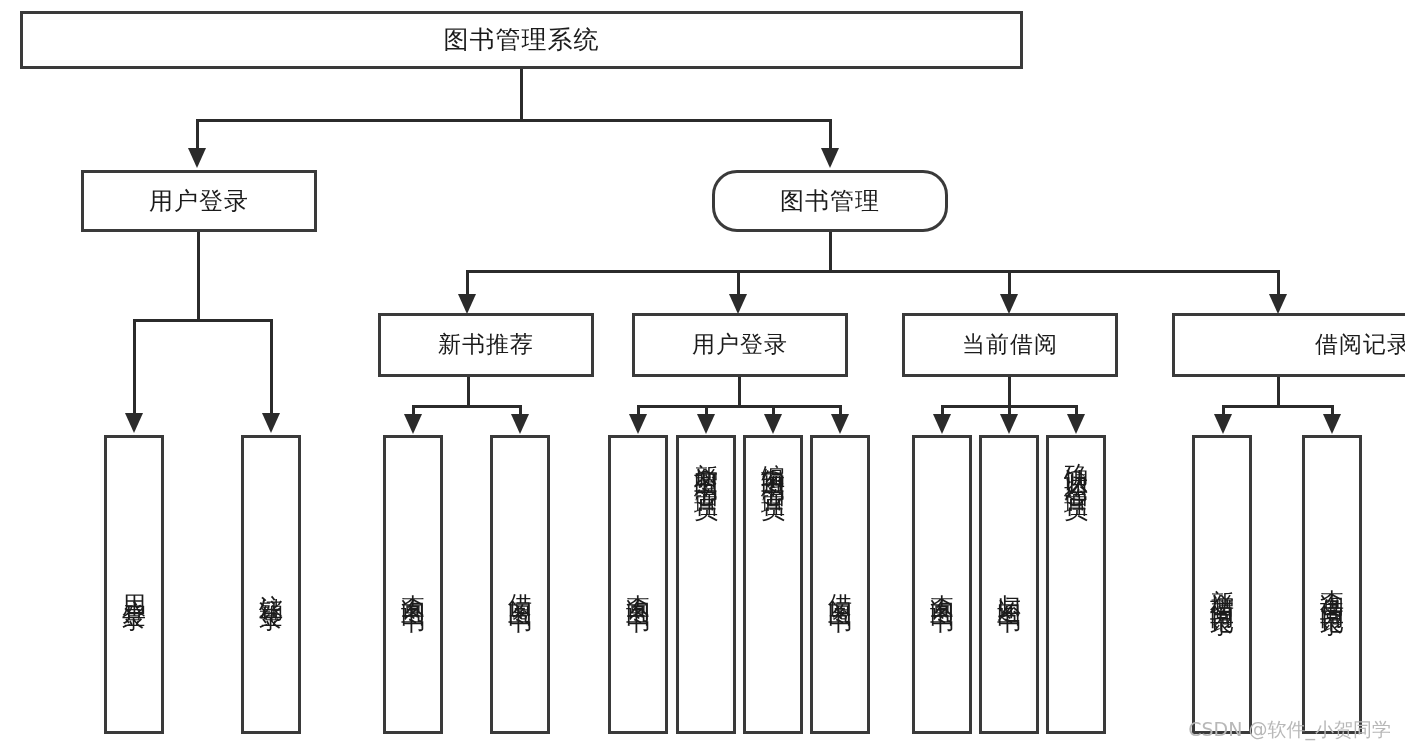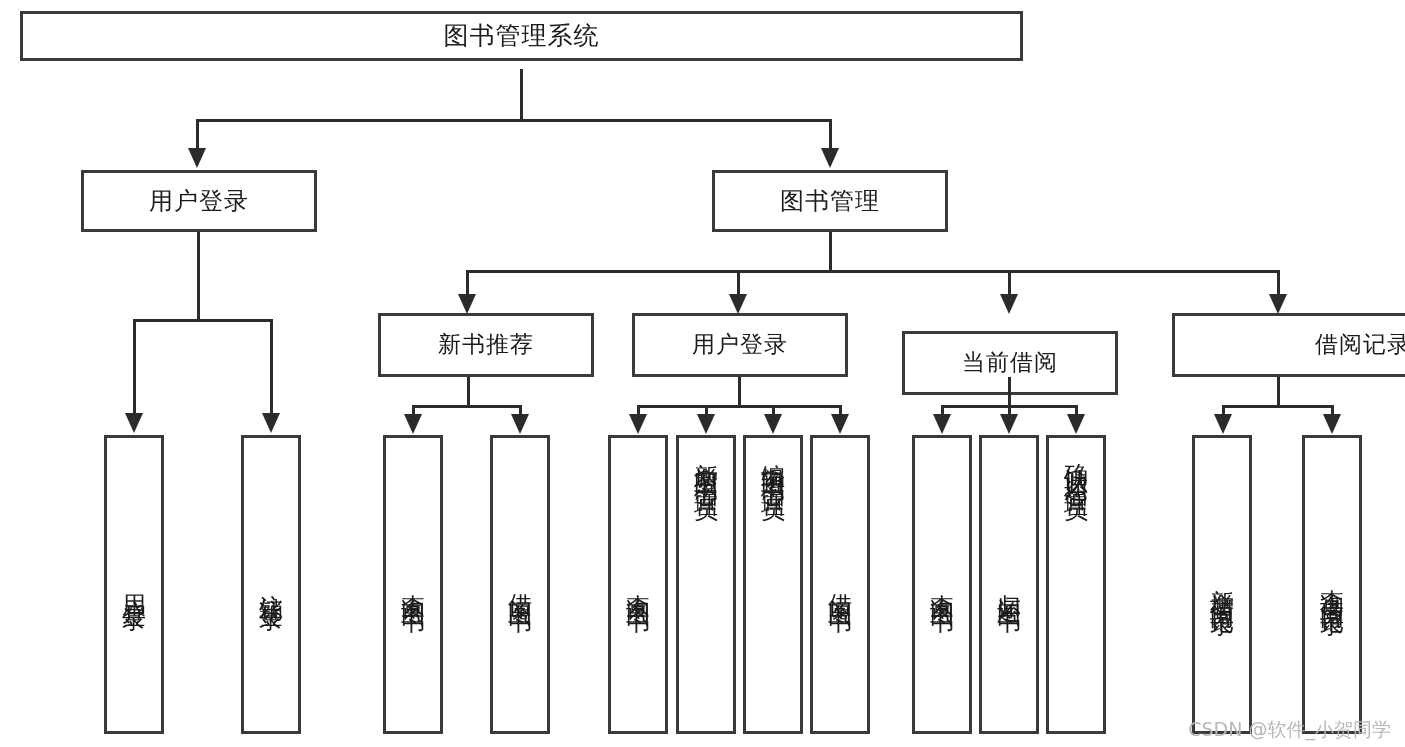--- a/index.html
+++ b/index.html
@@ -84,39 +84,39 @@
     white-space:nowrap;
     letter-spacing:0px;
     pointer-events:none;
   }
 </style>
 </head>
 <body>
 
 <div id="canvas">
 
-  <div class="node root" style="left:20px;top:11px;width:1003px;height:50px;">
+  <div class="node root" style="left:20px;top:11px;width:1003px;height:58px;">
     <span class="label-h">图书管理系统</span>
   </div>
 
   <div class="vline" style="left:520px;top:69px;width:3px;height:50px;"></div>
 
   <div class="hline" style="left:196px;top:119px;width:636px;height:3px;"></div>
 
   <div class="vline" style="left:196px;top:119px;width:3px;height:30px;"></div>
   <div class="arrow" style="left:188px;top:148px;"></div>
 
   <div class="vline" style="left:829px;top:119px;width:3px;height:30px;"></div>
   <div class="arrow" style="left:821px;top:148px;"></div>
 
   <div class="node lvl1" style="left:81px;top:170px;width:236px;height:62px;">
     <span class="label-h">用户登录</span>
   </div>
 
-  <div class="node lvl1" style="left:712px;top:170px;width:236px;height:62px;">
+  <div class="node lvl1" style="left:712px;top:170px;width:236px;height:62px;border-radius:25px;">
     <span class="label-h">图书管理</span>
   </div>
 
   <div class="vline" style="left:197px;top:232px;width:3px;height:87px;"></div>
   <div class="hline" style="left:133px;top:319px;width:140px;height:3px;"></div>
   <div class="vline" style="left:133px;top:319px;width:3px;height:95px;"></div>
   <div class="arrow" style="left:125px;top:413px;"></div>
   <div class="vline" style="left:270px;top:319px;width:3px;height:95px;"></div>
   <div class="arrow" style="left:262px;top:413px;"></div>
 
@@ -130,21 +130,21 @@
   <div class="arrow" style="left:1000px;top:294px;"></div>
   <div class="vline" style="left:1277px;top:270px;width:3px;height:25px;"></div>
   <div class="arrow" style="left:1269px;top:294px;"></div>
 
   <div class="node lvl2" style="left:361px;top:313px;width:216px;height:64px;margin-left:17px;">
     <span class="label-h">新书推荐</span>
   </div>
   <div class="node lvl2" style="left:632px;top:313px;width:216px;height:64px;">
     <span class="label-h">用户登录</span>
   </div>
-  <div class="node lvl2" style="left:902px;top:331px;width:216px;height:64px;">
+  <div class="node lvl2" style="left:902px;top:313px;width:216px;height:64px;">
     <span class="label-h">当前借阅</span>
   </div>
   <div class="node lvl2" style="left:1172px;top:313px;width:242px;height:64px;justify-content:flex-end;">
     <span class="label-h">借阅记录</span>
   </div>
 
   <div class="vline" style="left:467px;top:377px;width:3px;height:28px;"></div>
   <div class="hline" style="left:412px;top:405px;width:110px;height:3px;"></div>
   <div class="vline" style="left:412px;top:405px;width:3px;height:10px;"></div>
   <div class="arrow" style="left:404px;top:414px;"></div>

